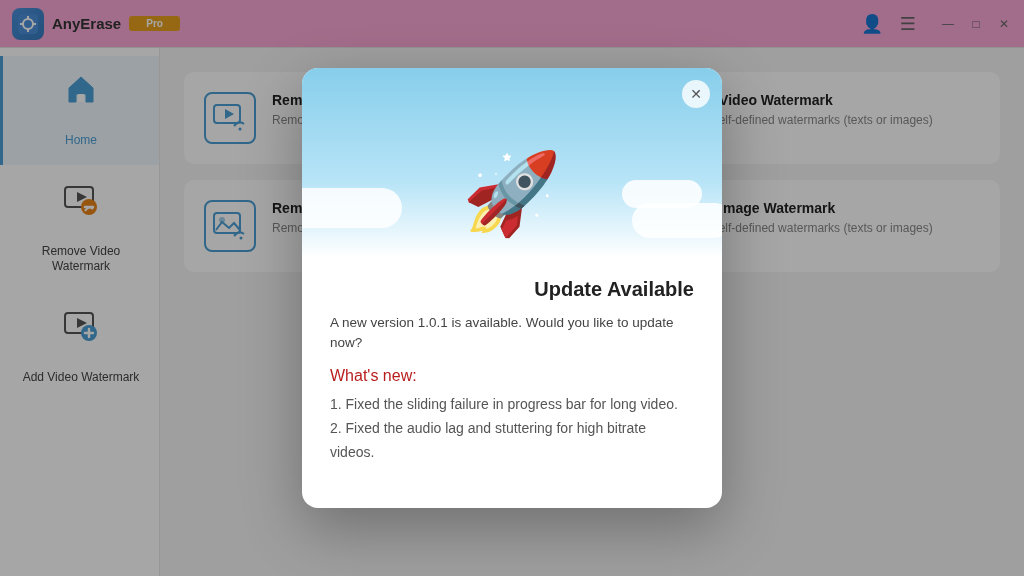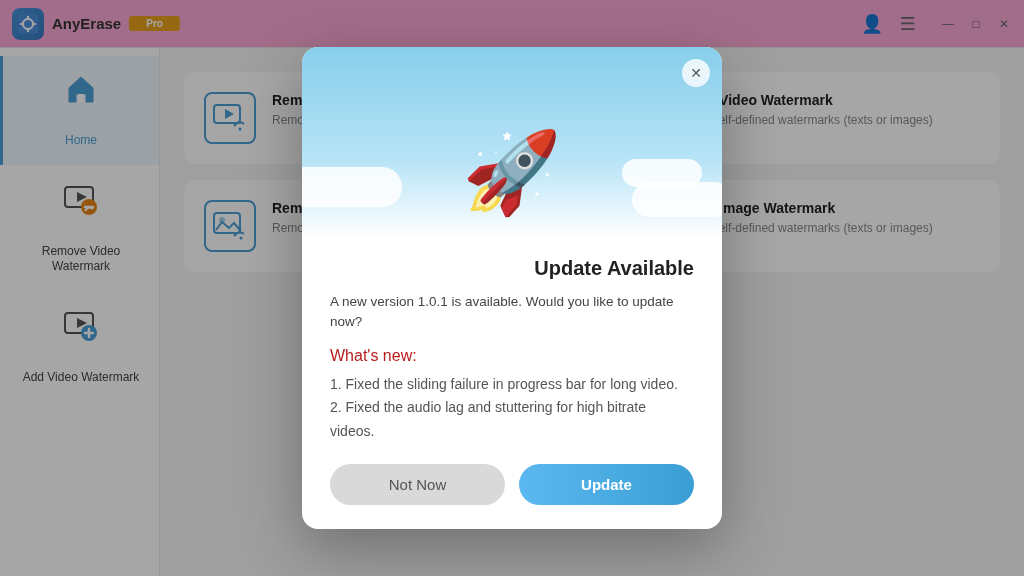--- a/index.html
+++ b/index.html
@@ -462,20 +462,16 @@
     </div>
 
     <div class="dialog-body">
       <div class="dialog-title">Update Available</div>
       <div class="dialog-desc">A new version 1.0.1 is available. Would you like to update now?</div>
       <div class="dialog-whats-new">What's new:</div>
       <div class="dialog-changelog">
         <div>1. Fixed the sliding failure in progress bar for long video.</div>
         <div>2. Fixed the audio lag and stuttering for high bitrate videos.</div>
       </div>
-      <div class="dialog-actions">
-        <button class="btn-not-now">Not Now</button>
-        <button class="btn-update">Update</button>
-      </div>
     </div>
 
   </div>
 </div>
 
 </body></html>

